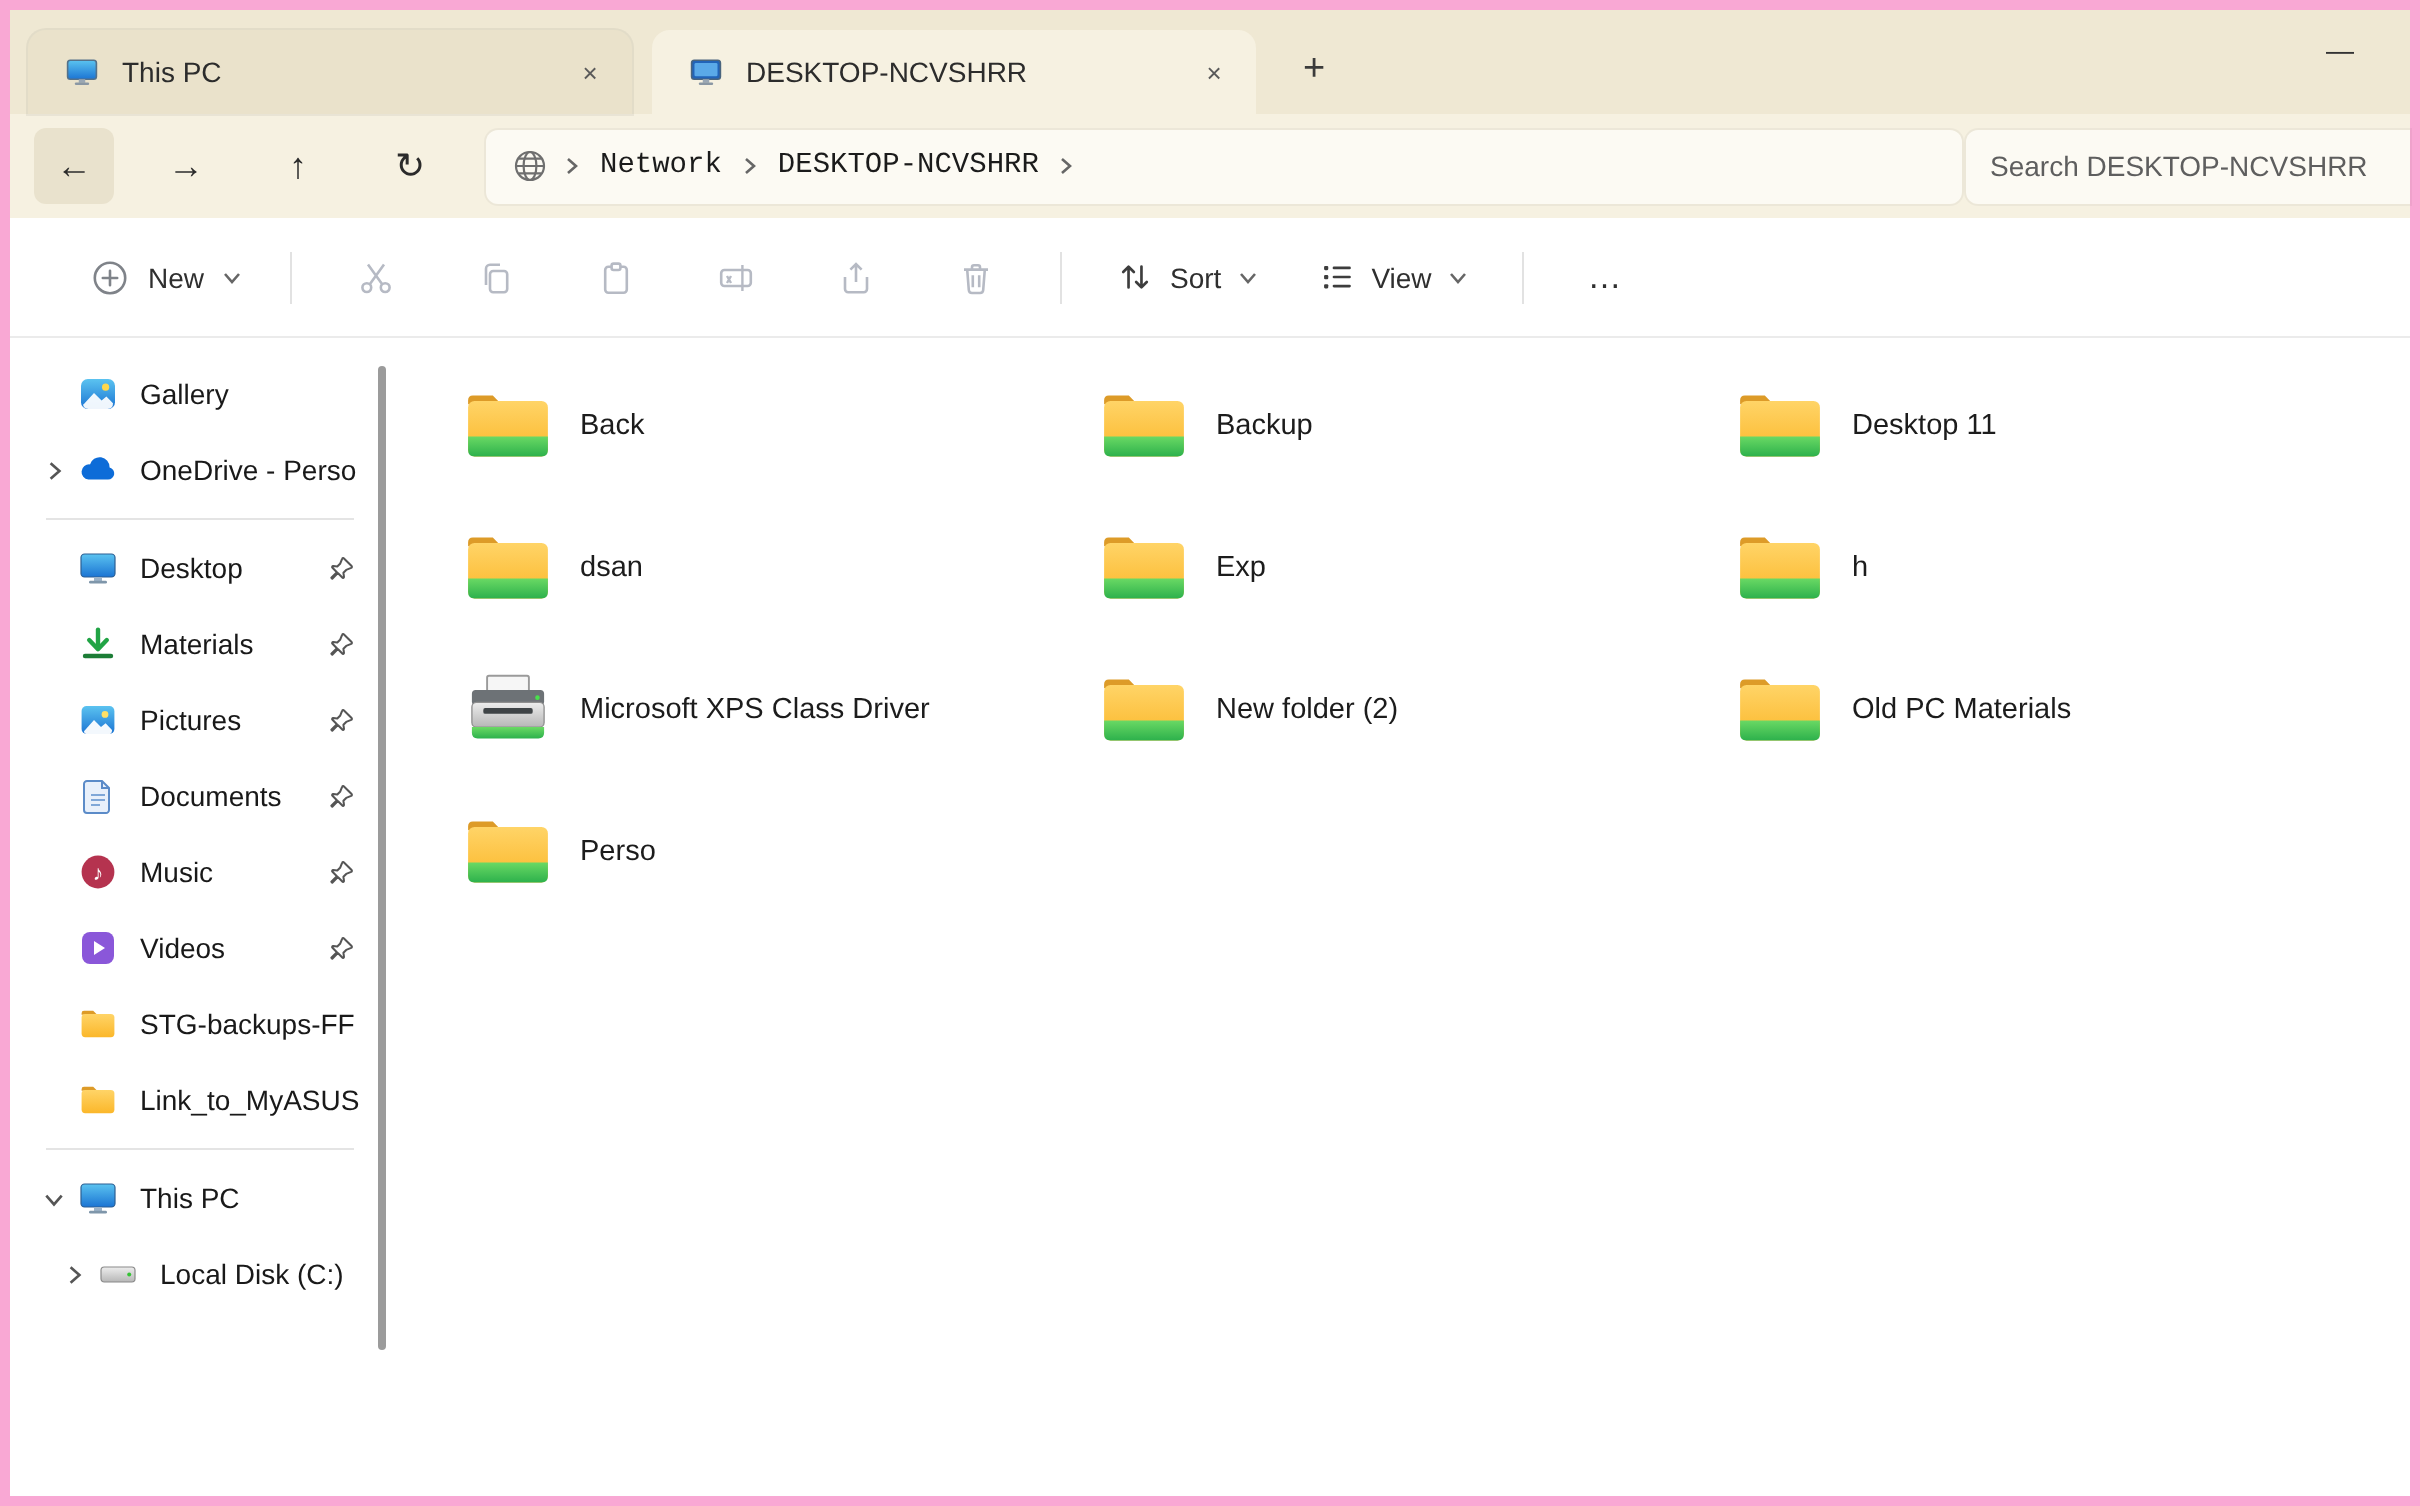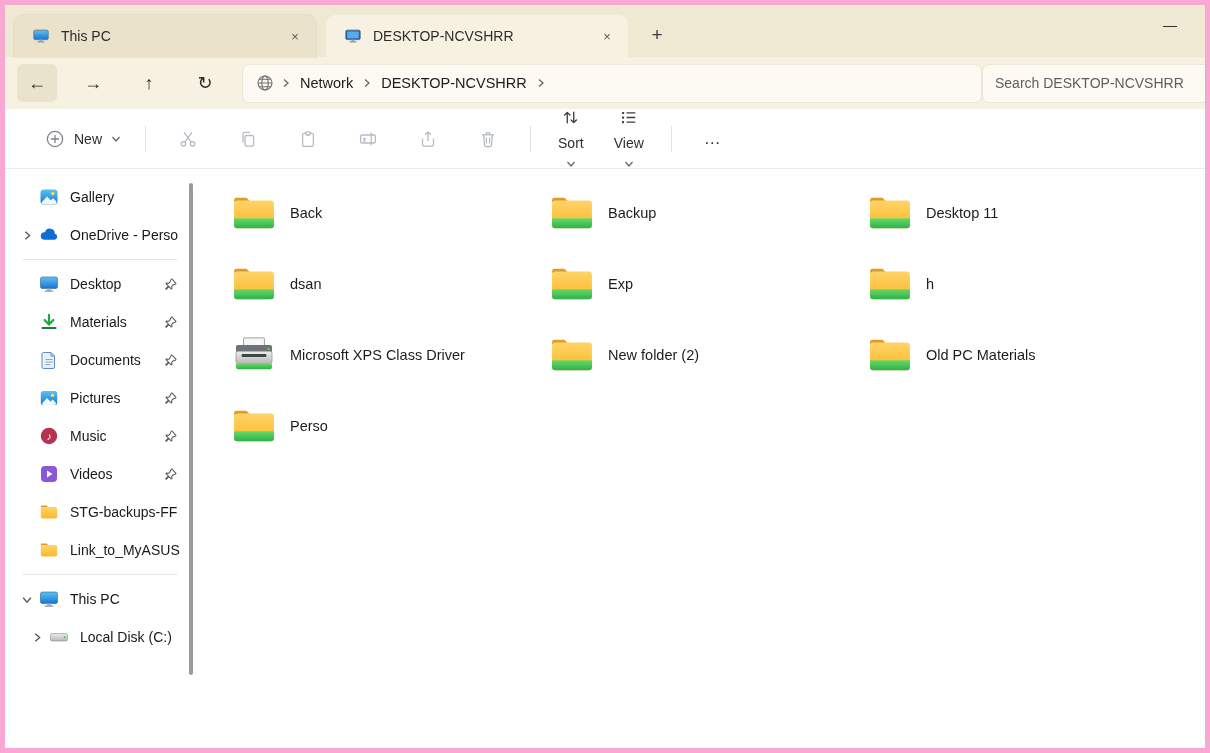--- a/index.html
+++ b/index.html
@@ -16,36 +16,36 @@
   .tab-ico svg { width:18px; height:18px; }
   .tab-label { font-size:14px; color:#2c2c2c; margin-left:11px; flex:1; white-space:nowrap; overflow:hidden; }
   .tab-close { width:26px; height:26px; border-radius:5px; display:flex; align-items:center; justify-content:center; color:#5a5a5a; font-size:13px; }
   .newtab { width:34px; height:34px; margin:0 0 5px 12px; display:flex; align-items:center; justify-content:center; font-size:19px; color:#3b3b3b; border-radius:6px; }
   .minimize { position:absolute; right:20px; top:8px; font-size:14px; color:#333; padding:4px 8px; }
 
   
   .navrow { height:52px; background:#f6f1e1; display:flex; align-items:center; padding-left:12px; flex:0 0 auto; }
   .navbtn { width:40px; height:38px; display:flex; align-items:center; justify-content:center; font-size:18px; color:#2b2b2b; border-radius:6px; margin-right:16px; flex:0 0 auto; }
   .navbtn.backbg { background:#e9e2cd; }
-  .crumbbar { margin-left:2px; height:37px; background:#fcfaf3; border-radius:6px; flex:1 1 auto; min-width:0; display:flex; align-items:center; padding:0 6px; box-shadow:0 0 0 1px rgba(0,0,0,.04); margin-right:2px; }
+  .crumbbar { margin-left:2px; height:37px; background:#fcfaf3; border-radius:6px; flex:1 1 auto; min-width:0; display:flex; align-items:center; padding:0 6px; box-shadow:0 0 0 1px rgba(0,0,0,.04); margin-right:2px;font-family:Liberation Mono, monospace; }
   .crumb-ico { width:20px; height:20px; margin:0 6px; display:flex; }
   .crumb { font-size:14.5px; color:#1b1b1b; padding:5px 9px; border-radius:4px; white-space:nowrap; }
   .chev { width:10px; height:10px; display:inline-flex; flex:0 0 auto; }
   .chev svg { width:10px; height:10px; }
   .searchbox { width:222px; height:37px; background:#fcfaf3; border-radius:6px 0 0 6px; display:flex; align-items:center; padding:0 12px; box-shadow:0 0 0 1px rgba(0,0,0,.04); flex:0 0 auto; }
   .searchbox input { border:none; outline:none; background:transparent; width:100%; font-size:14px; color:#333; font-family:inherit; }
   .searchbox input::placeholder { color:#5e5e5e; opacity:1; }
 
   
   .toolbar { height:60px; background:#fff; border-bottom:1px solid #ebebeb; display:flex; align-items:center; padding-left:28px; flex:0 0 auto; }
   .tb-new { display:flex; align-items:center; gap:9px; padding:9px 12px; border-radius:6px; }
   .tb-label { font-size:14px; color:#2f2f2f; }
   .tb-sep { width:1px; height:26px; background:#e2e2e2; margin:0 12px; }
   .tb-ic { width:40px; height:38px; display:flex; align-items:center; justify-content:center; margin:0 10px; border-radius:6px; }
-  .tb-group { display:flex; align-items:center; gap:8px; padding:9px 11px; border-radius:6px; margin:0 4px;flex-direction:column; }
+  .tb-group { display:flex; align-items:center; gap:8px; padding:9px 11px; border-radius:6px; margin:0 4px; }
   .tb-more { font-size:17px; letter-spacing:1px; color:#2f2f2f; padding:6px 14px; border-radius:6px; margin-left:6px; }
 
   
   .bodyrow { flex:1 1 auto; display:flex; min-height:0; }
   .sidebar { width:190px; flex:0 0 auto; position:relative; padding-top:8px; overflow:hidden; }
   .s-item { height:36px; margin:2px 6px; padding:0 4px; border-radius:6px; display:flex; align-items:center; font-size:14px; color:#191919; }
   .s-chev { width:24px; display:flex; justify-content:center; flex:0 0 auto; }
   .s-chev svg { width:11px; height:11px; }
   .rot90 { transform:rotate(90deg); }
   .s-ico { width:20px; height:20px; margin-right:11px; flex:0 0 auto; display:flex; }
@@ -307,41 +307,41 @@
         <span class="s-label">Materials</span>
         <span class="s-pin"><svg viewBox="0 0 14 14">
               <path d="M8.6 1.3 L12.7 5.4 C13 5.7 12.9 6.2 12.5 6.4 L9.8 7.5 L8.3 9 L8.6 11.2 C8.65 11.7 8.05 12 7.7 11.6 L5.3 9.2 L2.3 12.2 L1.8 11.7 L4.8 8.7 L2.4 6.3 C2 5.95 2.3 5.35 2.8 5.4 L5 5.7 L6.5 4.2 L7.6 1.5 C7.75 1.1 8.3 1 8.6 1.3 Z" fill="none" stroke="#555" stroke-width="1.1" stroke-linejoin="round"></path>
             </svg></span>
       </div>
 
       <div class="s-item">
         <span class="s-chev"></span>
         <span class="s-ico">
           <svg viewBox="0 0 20 20">
+              <rect x="1.8" y="3" width="16.4" height="14" rx="2.5" fill="url(#gScreen)"></rect>
+              <circle cx="13.5" cy="7.2" r="1.7" fill="#ffe066"></circle>
+              <path d="M3 15.6 L8 10 L11.5 13.5 L13.8 11.6 L17 15 v.2 q0 1.8-1.8 1.8 H4.8 Q3 17 3 15.6Z" fill="#fff" opacity="0.95"></path>
+            </svg>
+        </span>
+        <span class="s-label">Pictures</span>
+        <span class="s-pin"><svg viewBox="0 0 14 14">
+              <path d="M8.6 1.3 L12.7 5.4 C13 5.7 12.9 6.2 12.5 6.4 L9.8 7.5 L8.3 9 L8.6 11.2 C8.65 11.7 8.05 12 7.7 11.6 L5.3 9.2 L2.3 12.2 L1.8 11.7 L4.8 8.7 L2.4 6.3 C2 5.95 2.3 5.35 2.8 5.4 L5 5.7 L6.5 4.2 L7.6 1.5 C7.75 1.1 8.3 1 8.6 1.3 Z" fill="none" stroke="#555" stroke-width="1.1" stroke-linejoin="round"></path>
+            </svg></span>
+      </div>
+
+      <div class="s-item">
+        <span class="s-chev"></span>
+        <span class="s-ico">
+          <svg viewBox="0 0 20 20">
               <path d="M4.5 2.5 h7.5 l3.5 3.5 v11 a1.5 1.5 0 0 1-1.5 1.5 h-9.5 a1.5 1.5 0 0 1-1.5-1.5 v-13 a1.5 1.5 0 0 1 1.5-1.5Z" fill="#e8f0fb" stroke="#5b8bc8" stroke-width="1"></path>
               <path d="M12 2.8 V6 h3.3" fill="none" stroke="#5b8bc8"></path>
               <path d="M6.5 9.5h7M6.5 12h7M6.5 14.5h4.5" stroke="#7fa7d8" stroke-width="1.1"></path>
             </svg>
         </span>
         <span class="s-label">Documents</span>
-        <span class="s-pin"><svg viewBox="0 0 14 14">
-              <path d="M8.6 1.3 L12.7 5.4 C13 5.7 12.9 6.2 12.5 6.4 L9.8 7.5 L8.3 9 L8.6 11.2 C8.65 11.7 8.05 12 7.7 11.6 L5.3 9.2 L2.3 12.2 L1.8 11.7 L4.8 8.7 L2.4 6.3 C2 5.95 2.3 5.35 2.8 5.4 L5 5.7 L6.5 4.2 L7.6 1.5 C7.75 1.1 8.3 1 8.6 1.3 Z" fill="none" stroke="#555" stroke-width="1.1" stroke-linejoin="round"></path>
-            </svg></span>
-      </div>
-
-      <div class="s-item">
-        <span class="s-chev"></span>
-        <span class="s-ico">
-          <svg viewBox="0 0 20 20">
-              <rect x="1.8" y="3" width="16.4" height="14" rx="2.5" fill="url(#gScreen)"></rect>
-              <circle cx="13.5" cy="7.2" r="1.7" fill="#ffe066"></circle>
-              <path d="M3 15.6 L8 10 L11.5 13.5 L13.8 11.6 L17 15 v.2 q0 1.8-1.8 1.8 H4.8 Q3 17 3 15.6Z" fill="#fff" opacity="0.95"></path>
-            </svg>
-        </span>
-        <span class="s-label">Pictures</span>
         <span class="s-pin"><svg viewBox="0 0 14 14">
               <path d="M8.6 1.3 L12.7 5.4 C13 5.7 12.9 6.2 12.5 6.4 L9.8 7.5 L8.3 9 L8.6 11.2 C8.65 11.7 8.05 12 7.7 11.6 L5.3 9.2 L2.3 12.2 L1.8 11.7 L4.8 8.7 L2.4 6.3 C2 5.95 2.3 5.35 2.8 5.4 L5 5.7 L6.5 4.2 L7.6 1.5 C7.75 1.1 8.3 1 8.6 1.3 Z" fill="none" stroke="#555" stroke-width="1.1" stroke-linejoin="round"></path>
             </svg></span>
       </div>
 
       <div class="s-item">
         <span class="s-chev"></span>
         <span class="s-ico">
           <svg viewBox="0 0 20 20">
               <circle cx="10" cy="10" r="8.2" fill="#b5334f"></circle>

